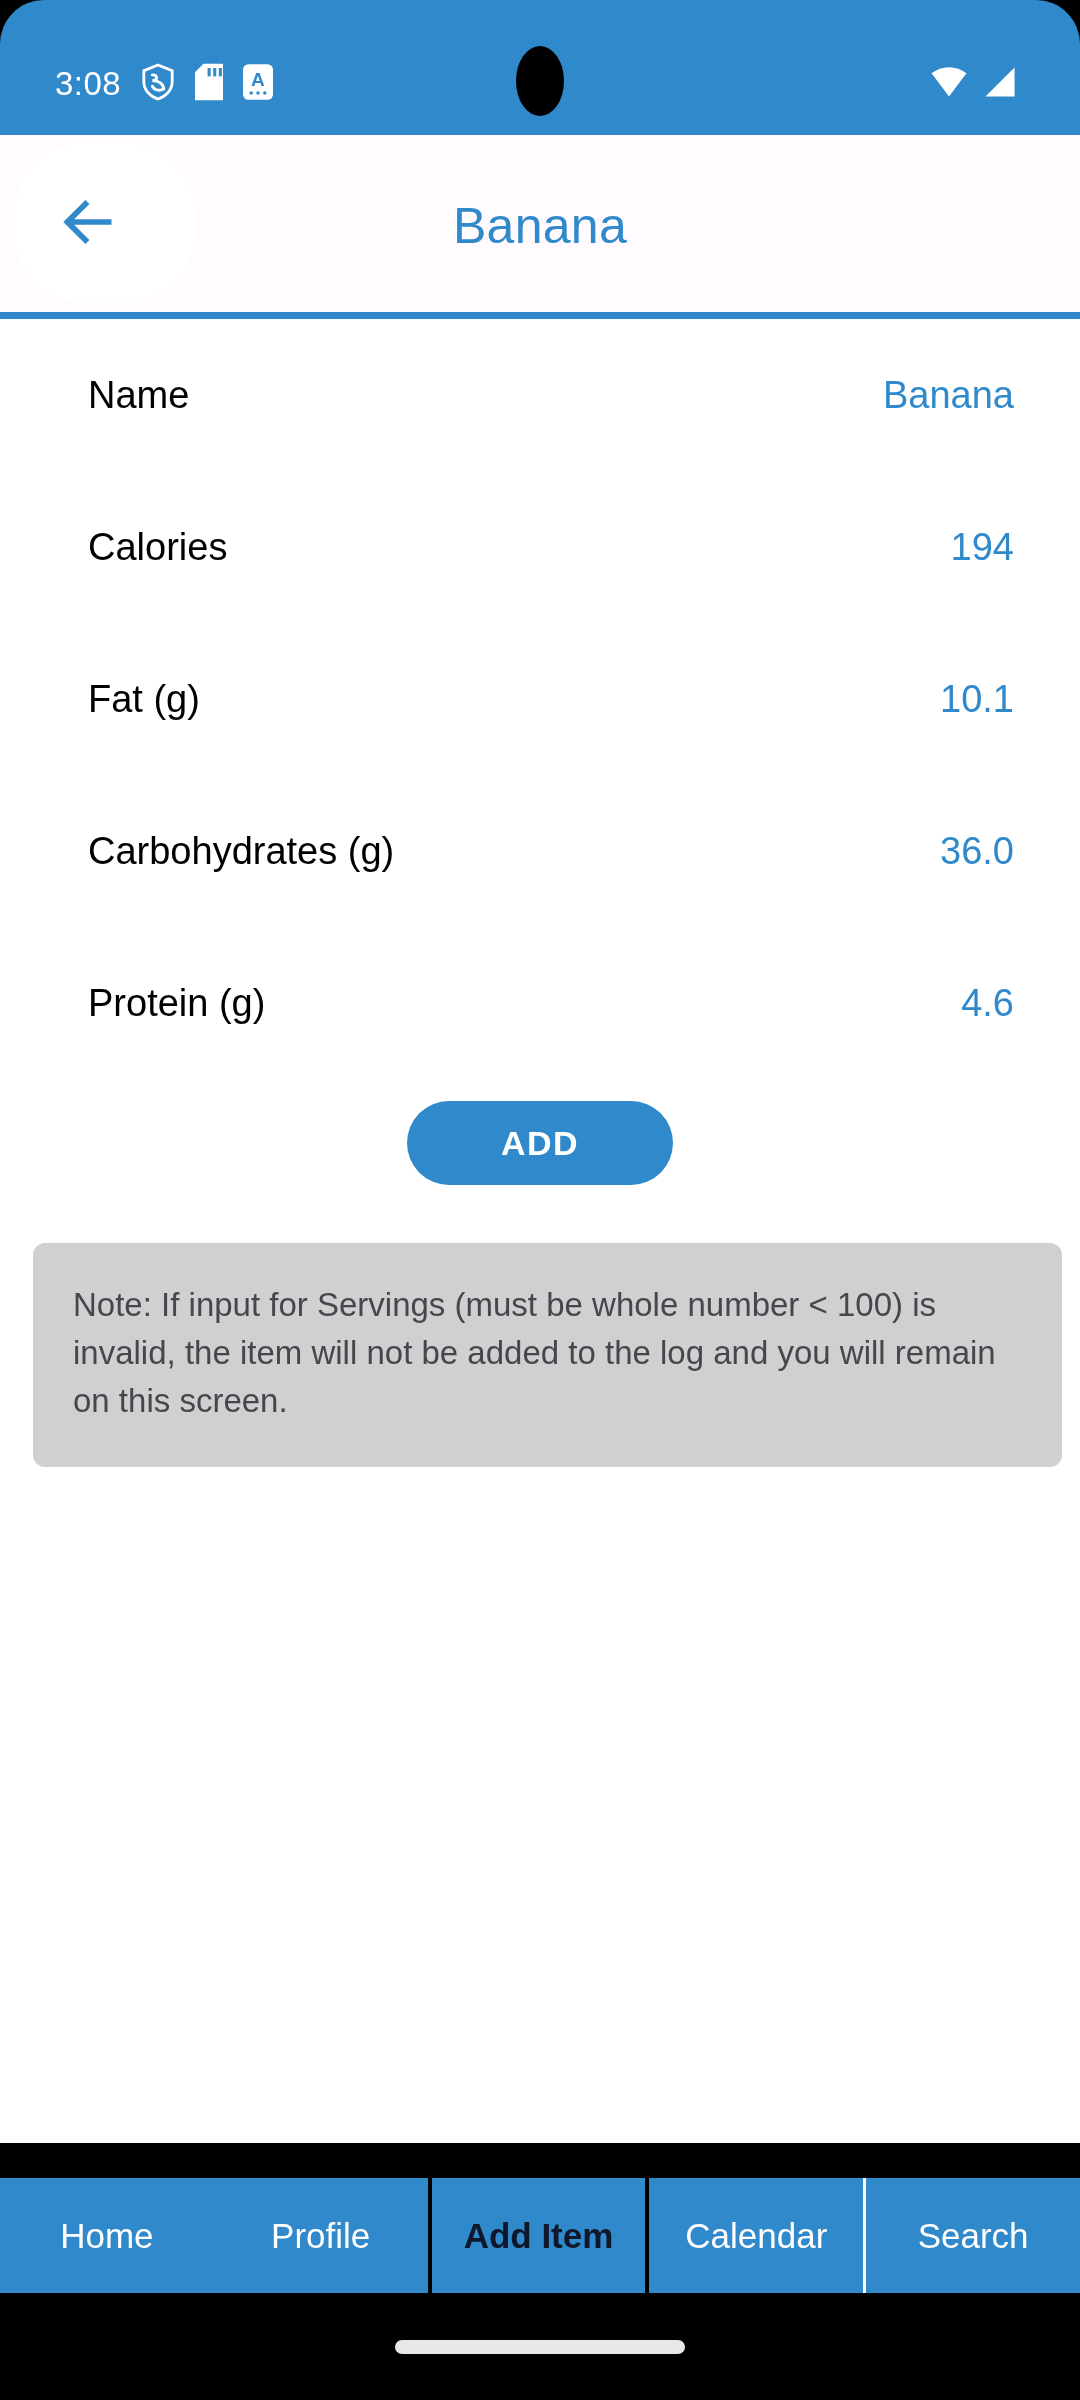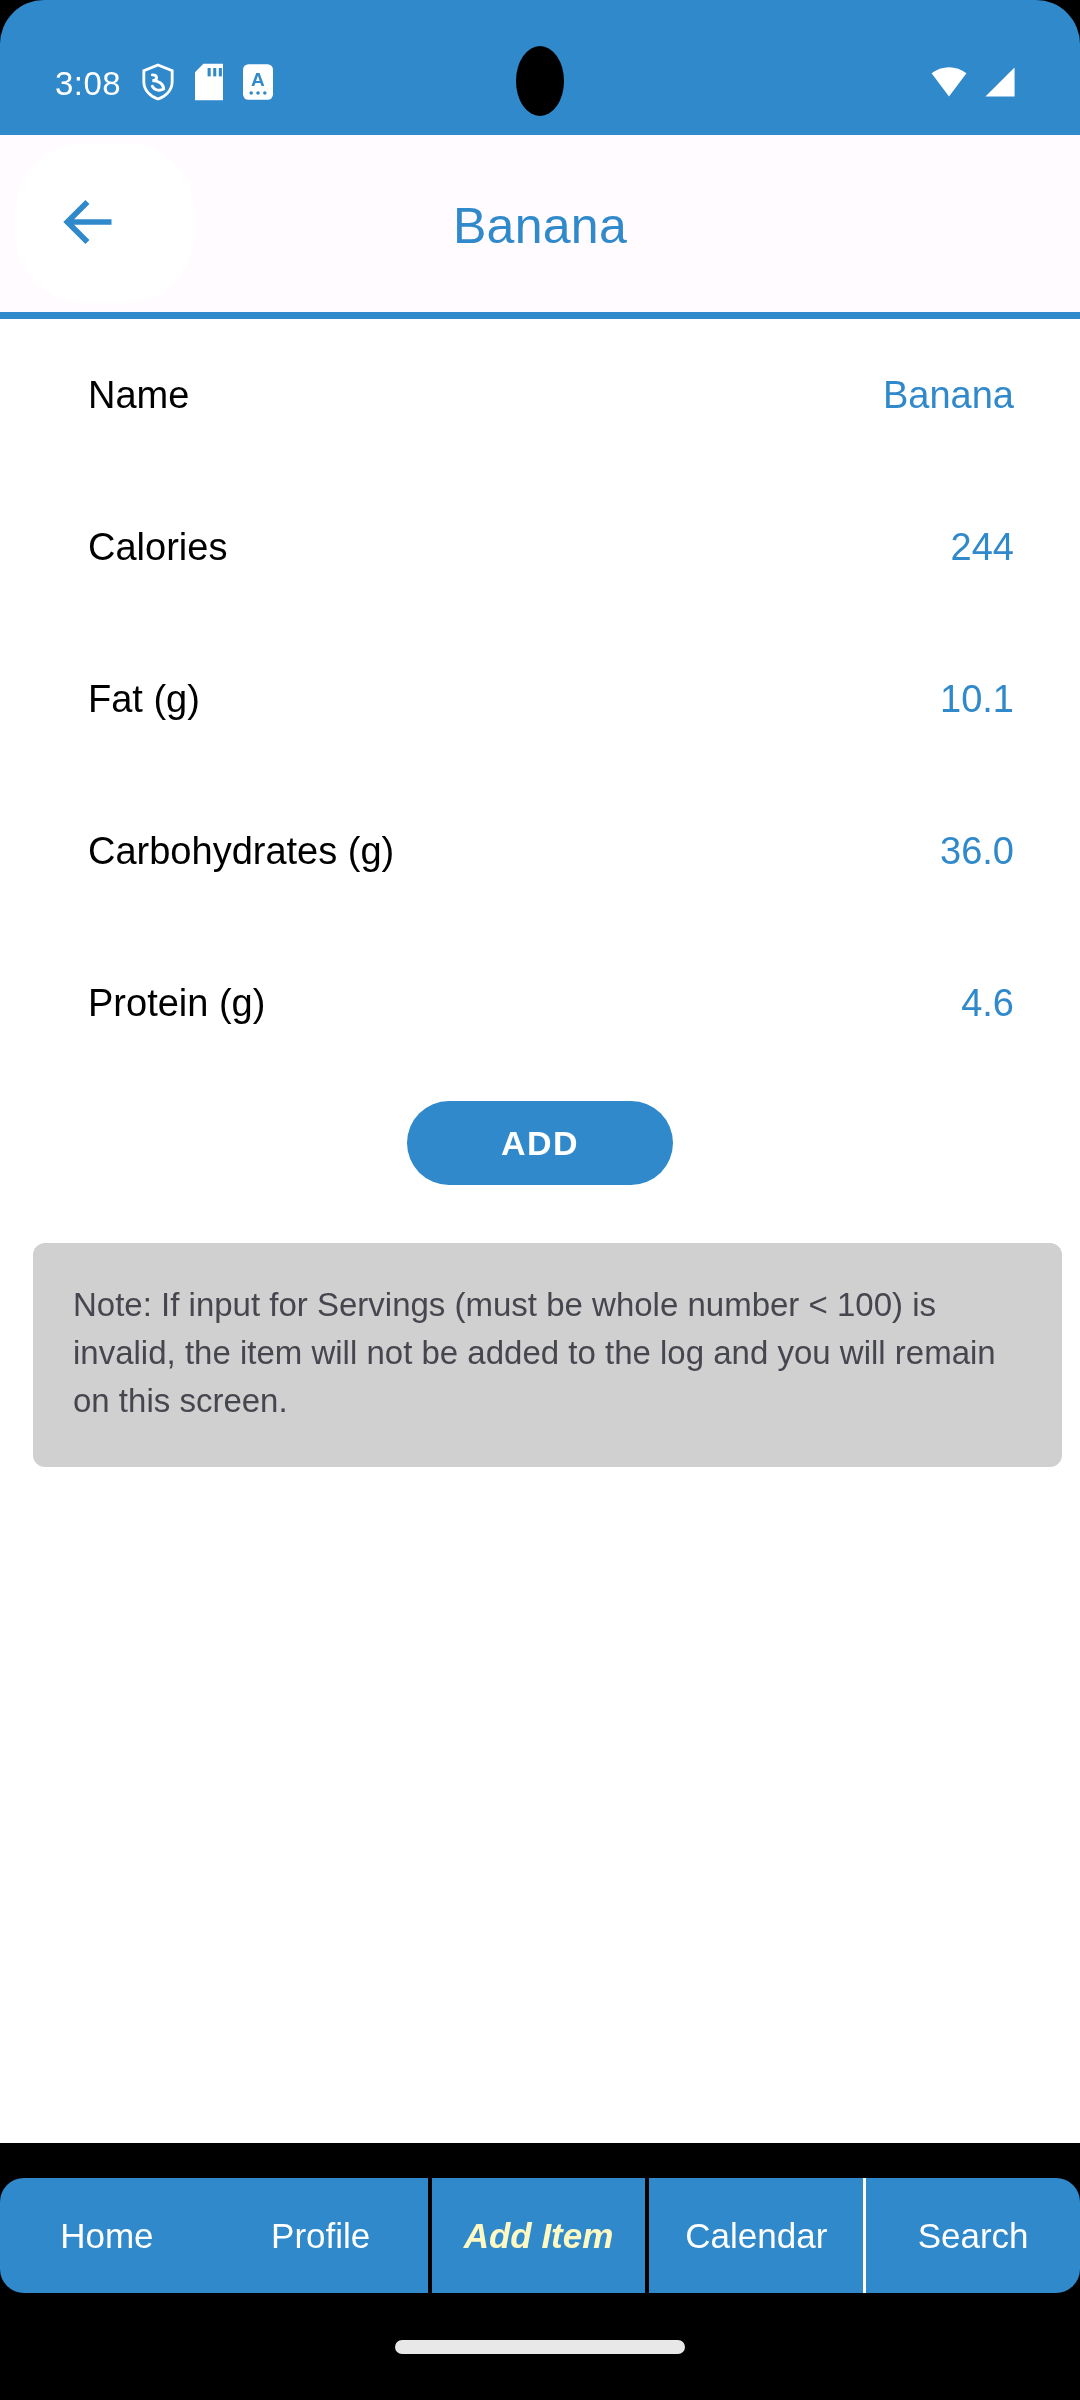--- a/index.html
+++ b/index.html
@@ -125,40 +125,38 @@
     color:#46464f;
     font-size:33px;
     line-height:1.45;
   }
 
   
   #bottom-nav{
     position:absolute; left:0; bottom:107px; width:1080px; height:115px;
     background:#3089ca;
     display:flex;
-    border-radius:24px;
   }
   .nav-tab{
     flex:1 1 0;
     display:flex; align-items:center; justify-content:center;
     color:#ffffff;
     font-size:35px;
     cursor:pointer;
     background:transparent;
     border:0;
     border-right:3px solid #ffffff;
     font-family:"Liberation Sans", sans-serif;
   }
   .nav-tab:last-child{ border-right:0;text-align:right; }
   .nav-tab.active{
-    color:#fef9c3;
+    color:#0f172a;
     font-weight:bold;
     border-left:4px solid #000000;
     border-right:4px solid #000000;
-    font-style:italic;
   }
   .nav-tab.before-active{ border-right:0; }
 
   
   #gesture-area{
     position:absolute; left:0; bottom:0; width:1080px; height:107px;
     background:#000000;
     display:flex; align-items:center; justify-content:center;
     border-bottom-left-radius:44px; border-bottom-right-radius:44px;
   }
@@ -233,21 +231,21 @@
 
   <div id="content">
 
     <div class="row">
       <span class="row-label">Name</span>
       <span class="row-value">Banana</span>
     </div>
 
     <div class="row">
       <span class="row-label">Calories</span>
-      <span class="row-value">244</span>
+      <span class="row-value">194</span>
     </div>
 
     <div class="row">
       <span class="row-label">Fat (g)</span>
       <span class="row-value">10.1</span>
     </div>
 
     <div class="row">
       <span class="row-label">Carbohydrates (g)</span>
       <span class="row-value">36.0</span>

